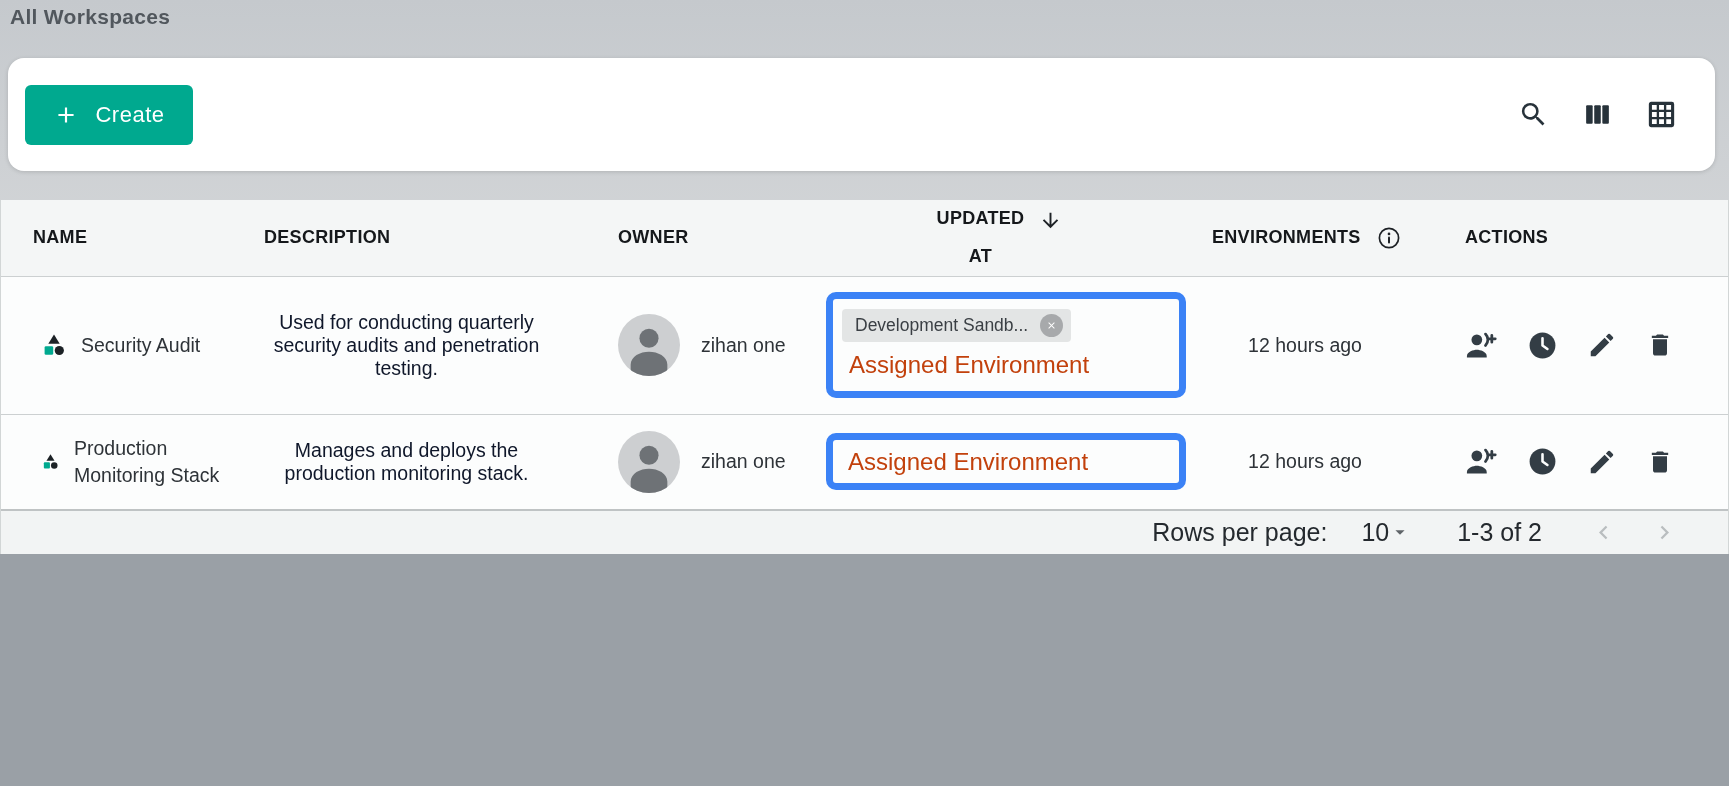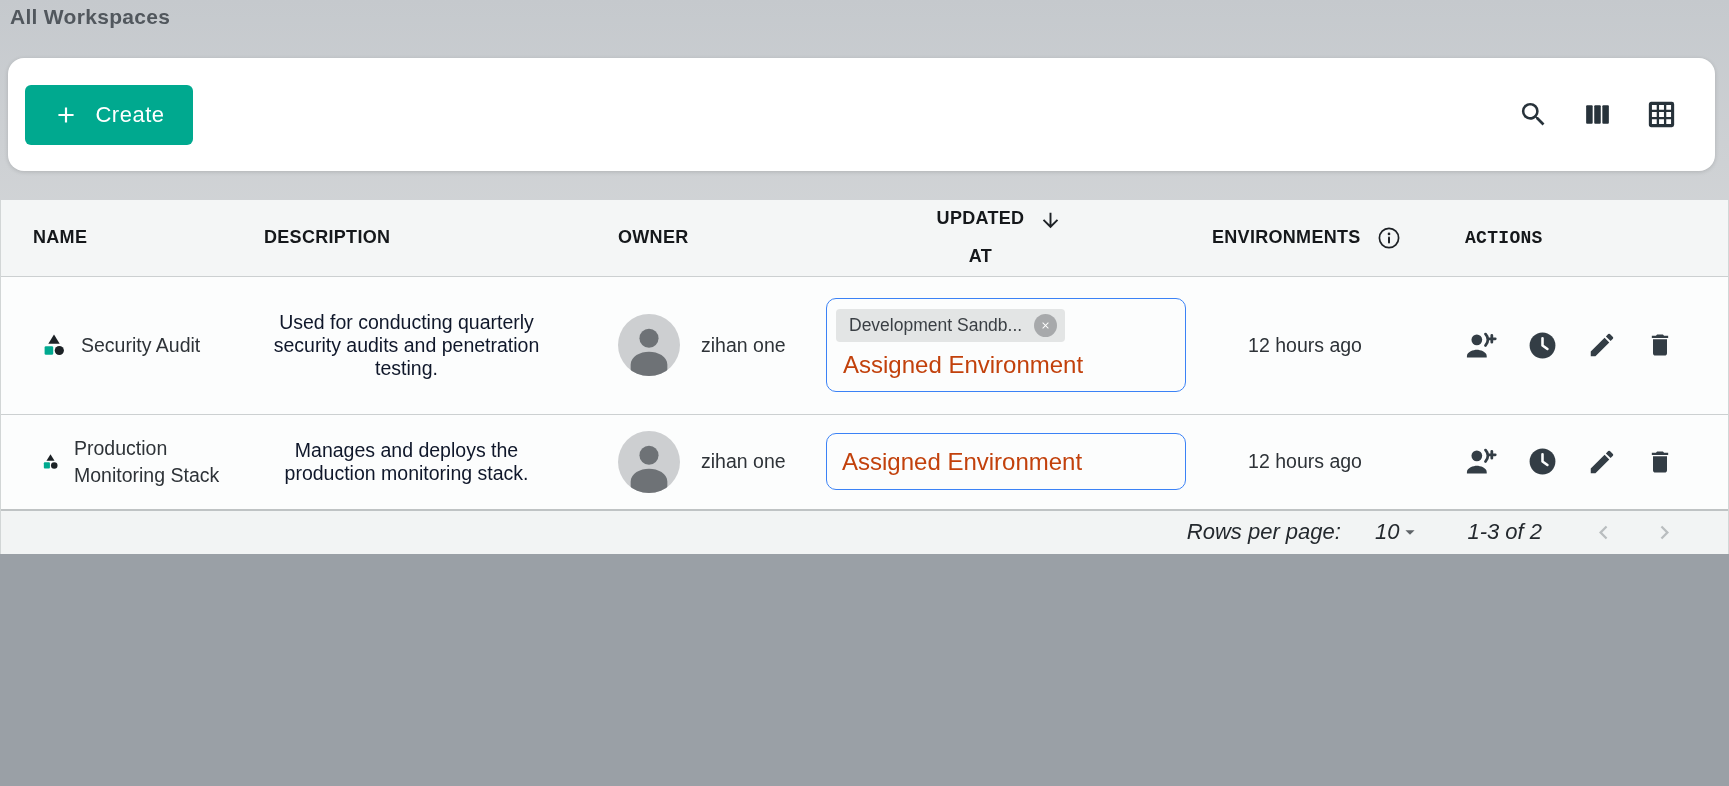--- a/index.html
+++ b/index.html
@@ -41,42 +41,42 @@
     font-size:18px; font-weight:700; color:#15181b; letter-spacing:.3px;
   }
   .th{ display:flex; align-items:center; }
   .th-name{ padding-left:32px; }
   .th-desc{ padding-left:23px; }
   .th-owner{ padding-left:25px; }
   .th-env{ padding-left:23px; gap:16px; }
   .th-updated{ justify-self:center; align-items:flex-start; gap:8px; }
   .th-updated .lbl{ display:inline-block; width:100px; text-align:center; line-height:2.1; }
   .th-updated svg{ margin-top:9px; }
-  .th-actions{ padding-left:80px;font-family:Liberation Mono, monospace; }
+  .th-actions{ padding-left:80px; }
   .info-icon{ display:flex; color:#1d2125; }
 
   .trow{
     align-items:center; border-top:1.5px solid #ccd0d1; background:#fcfdfd;
     font-size:19.5px; color:#2e3338;
   }
   .trow-1{ height:233px; }
   .trow-2{ height:160px; }
 
   .cell-name{ display:flex; align-items:center; gap:15px; padding-left:41px; }
   .cell-name .nm{ line-height:27px; }
   .cell-desc{ padding-left:23px; }
   .cell-desc span{ display:block; width:285px; line-height:23px; color:#0f172a;text-align:center; }
   .cell-owner{ display:flex; align-items:center; gap:21px; padding-left:25px; }
   .avatar{
     width:62px; height:62px; border-radius:50%; background:#cdcfd1;
     overflow:hidden; display:flex; align-items:flex-end; justify-content:center; flex:none;
   }
   .cell-env{ padding-left:23px; }
   .env-box{
-    width:360px; border:1px solid #3b82f6; border-radius:10px; cursor:text;
+    width:360px; border:7px solid #3b82f6; border-radius:10px; cursor:text;
   }
   .env-box.filled{ padding:10px 9px 12px 9px; }
   .env-box.empty{ height:57px; display:flex; align-items:center; padding:0 15px; }
   .chip{
     display:inline-flex; align-items:center; gap:12px;
     background:#e3e5e5; border-radius:4px; padding:5px 8px 5px 13px;
     font-size:17.5px; color:#3a3f44; white-space:nowrap;
   }
   .chip-close{
     width:23px; height:23px; border-radius:50%; background:#a7a9ab; border:none; cursor:pointer;
@@ -86,21 +86,21 @@
   .env-placeholder{ color:#c2410c; font-size:24px; }
   .env-box.filled .env-placeholder{ display:block; margin-top:9px; padding-left:7px; }
   .cell-updated{ justify-self:center; text-align:right;margin-left:36px; }
   .cell-actions{ display:flex; align-items:center; gap:29px; padding-left:80px; color:#333d45; }
   .action-btn{ background:none; border:none; padding:0; cursor:pointer; color:#333d45; display:flex; }
 
   
   .tfoot{
     margin-top:auto; height:75px; background:#f2f4f4; border-top:2px solid #bfc3c4;
     display:flex; align-items:center; justify-content:flex-end;
-    font-size:22px; color:#24292e; padding-right:50px;font-style:italic;
+    font-size:25px; color:#24292e; padding-right:50px;
   }
   .rpp-label{ margin-right:34px; }
   .rpp-select{ display:flex; align-items:center; cursor:pointer; }
   .rpp-select .caret{ display:flex; color:#5f6468; }
   .range{ margin:0 0 0 46px; }
   .pager{ display:flex; align-items:center; gap:34px; margin-left:48px; }
   .pager button{ background:none; border:none; padding:0; color:#b9bdbf; display:flex; cursor:default; }
 </style>
 </head>
 <body>

